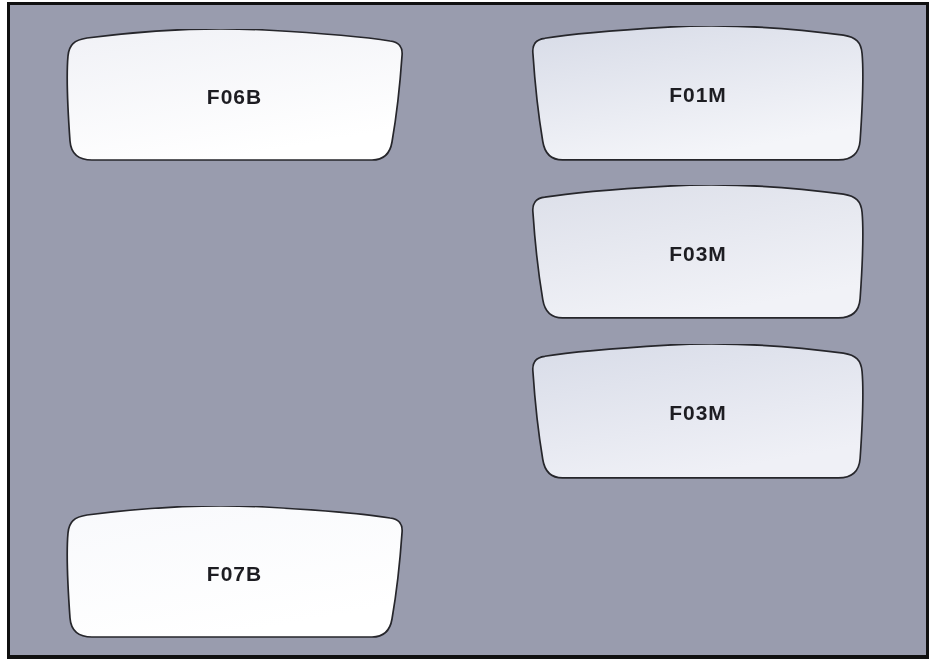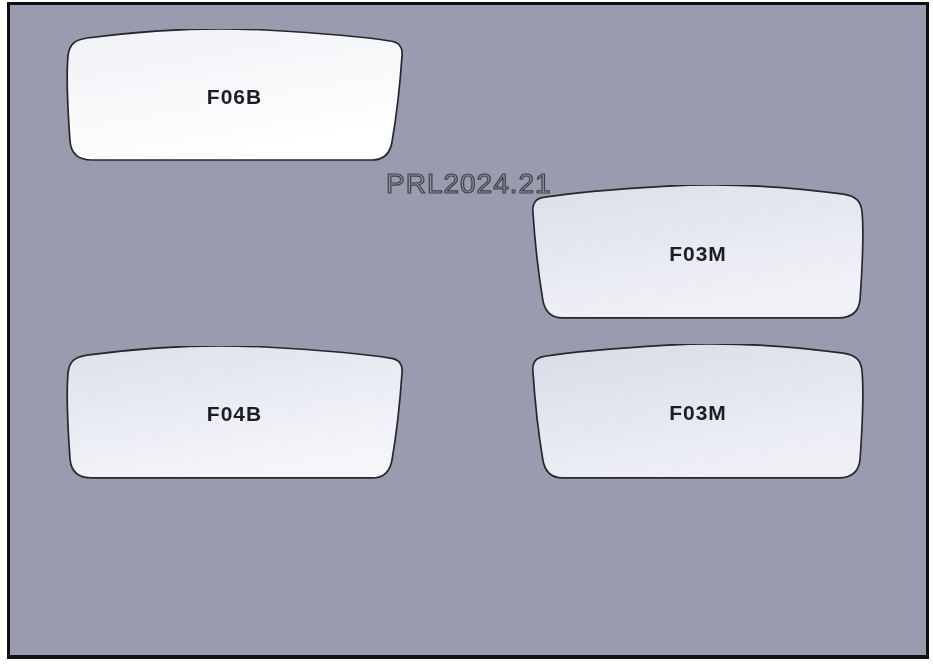--- a/index.html
+++ b/index.html
@@ -52,57 +52,68 @@
           <linearGradient id="g0" x1="0%" y1="0%" x2="45%" y2="100%">
         <stop offset="0" stop-color="#f0f1f6"></stop>
         <stop offset="1" stop-color="#ffffff"></stop>
       </linearGradient>
         </defs>
       <path fill="url(#g0)" d="M 30 131 C 17 131, 9 125, 8 112 C 6 84, 4 49, 6 27 C 7 16, 12 11, 25 9 C 87 1, 150 -2, 203 1 C 256 4, 304 8, 328 12 C 337 13, 341 18, 340 27 C 338 56, 334 90, 330 113 C 328 125, 322 131, 310 131 Z"></path>
     </svg>
     <div class="pad-label">F06B</div>
   </div>
 
+  <div class="pad pos-r1">
+    <svg viewBox="0 0 345 135" preserveAspectRatio="none">
+      <defs>
+          <linearGradient id="g1" x1="0%" y1="0%" x2="45%" y2="100%">
+        <stop offset="0" stop-color="#d7dbe7"></stop>
+        <stop offset="1" stop-color="#f4f5f9"></stop>
+      </linearGradient>
+        </defs>
+      <path fill="url(#g1)" d="M 315 131 C 328 131, 336 125, 337 112 C 339 84, 341 49, 339 27 C 338 16, 333 11, 320 9 C 258 1, 195 -2, 142 1 C 89 4, 41 8, 17 12 C 8 13, 4 18, 5 27 C 7 56, 11 90, 15 113 C 17 125, 23 131, 35 131 Z"></path>
+    </svg>
+    <div class="pad-label">F01M</div>
+  </div>
 
 
   <div class="pad pos-r2">
     <svg viewBox="0 0 345 135" preserveAspectRatio="none">
       <defs>
           <linearGradient id="g3" x1="0%" y1="0%" x2="45%" y2="100%">
         <stop offset="0" stop-color="#dcdfe9"></stop>
         <stop offset="1" stop-color="#f1f2f7"></stop>
       </linearGradient>
         </defs>
       <path fill="url(#g3)" d="M 315 131 C 328 131, 336 125, 337 112 C 339 84, 341 49, 339 27 C 338 16, 333 11, 320 9 C 258 1, 195 -2, 142 1 C 89 4, 41 8, 17 12 C 8 13, 4 18, 5 27 C 7 56, 11 90, 15 113 C 17 125, 23 131, 35 131 Z"></path>
     </svg>
     <div class="pad-label">F03M</div>
   </div>
 
-  <div class="pad pos-l3">
-    <svg viewBox="0 0 345 135" preserveAspectRatio="none">
-      <defs>
-          <linearGradient id="g4" x1="0%" y1="0%" x2="45%" y2="100%">
-        <stop offset="0" stop-color="#dde0eb"></stop>
-        <stop offset="1" stop-color="#f5f6fa"></stop>
-      </linearGradient>
-        </defs>
-      <path fill="url(#g4)" d="M 30 131 C 17 131, 9 125, 8 112 C 6 84, 4 49, 6 27 C 7 16, 12 11, 25 9 C 87 1, 150 -2, 203 1 C 256 4, 304 8, 328 12 C 337 13, 341 18, 340 27 C 338 56, 334 90, 330 113 C 328 125, 322 131, 310 131 Z"></path>
-    </svg>
-    <div class="pad-label">F04B</div>
-  </div>
 
   <div class="pad pos-r3">
     <svg viewBox="0 0 345 135" preserveAspectRatio="none">
       <defs>
           <linearGradient id="g5" x1="0%" y1="0%" x2="45%" y2="100%">
         <stop offset="0" stop-color="#d8dce8"></stop>
         <stop offset="1" stop-color="#eff0f6"></stop>
       </linearGradient>
         </defs>
       <path fill="url(#g5)" d="M 315 131 C 328 131, 336 125, 337 112 C 339 84, 341 49, 339 27 C 338 16, 333 11, 320 9 C 258 1, 195 -2, 142 1 C 89 4, 41 8, 17 12 C 8 13, 4 18, 5 27 C 7 56, 11 90, 15 113 C 17 125, 23 131, 35 131 Z"></path>
     </svg>
     <div class="pad-label">F03M</div>
   </div>
 
+  <div class="pad pos-l4">
+    <svg viewBox="0 0 345 135" preserveAspectRatio="none">
+      <defs>
+          <linearGradient id="g6" x1="0%" y1="0%" x2="45%" y2="100%">
+        <stop offset="0" stop-color="#f8f9fc"></stop>
+        <stop offset="1" stop-color="#ffffff"></stop>
+      </linearGradient>
+        </defs>
+      <path fill="url(#g6)" d="M 30 131 C 17 131, 9 125, 8 112 C 6 84, 4 49, 6 27 C 7 16, 12 11, 25 9 C 87 1, 150 -2, 203 1 C 256 4, 304 8, 328 12 C 337 13, 341 18, 340 27 C 338 56, 334 90, 330 113 C 328 125, 322 131, 310 131 Z"></path>
+    </svg>
+    <div class="pad-label">F07B</div>
+  </div>
 
 
-  <div class="drawing-title">PRL2024.21</div>
 </div>
 
 </body></html>

